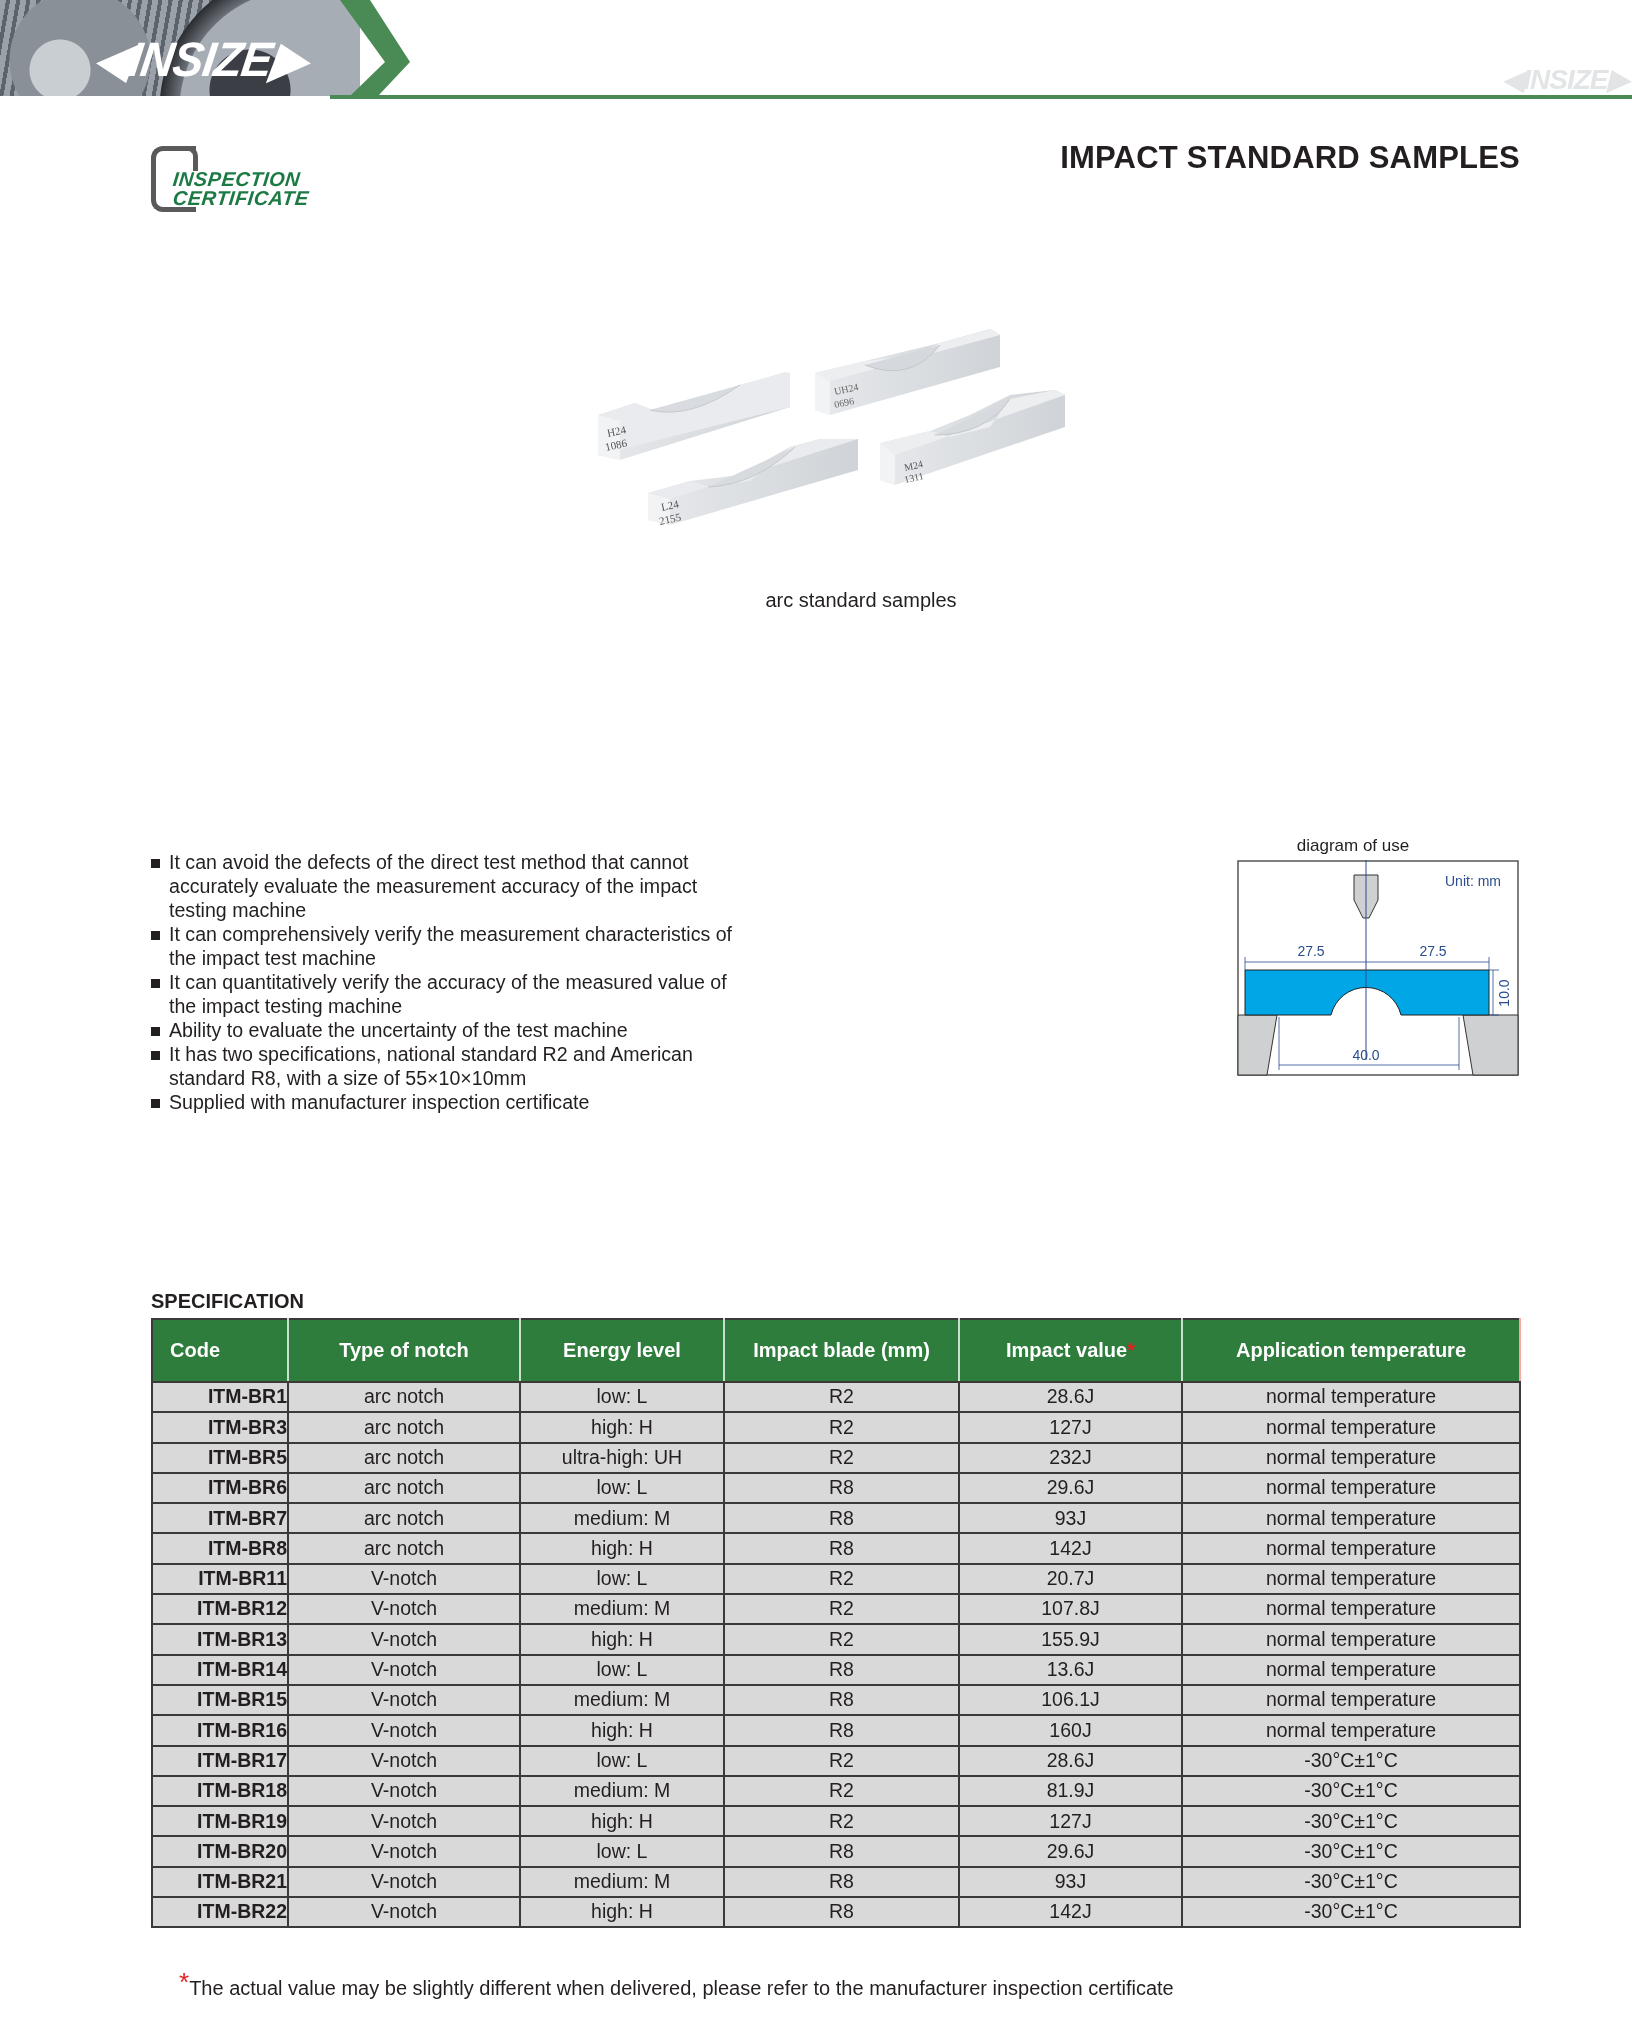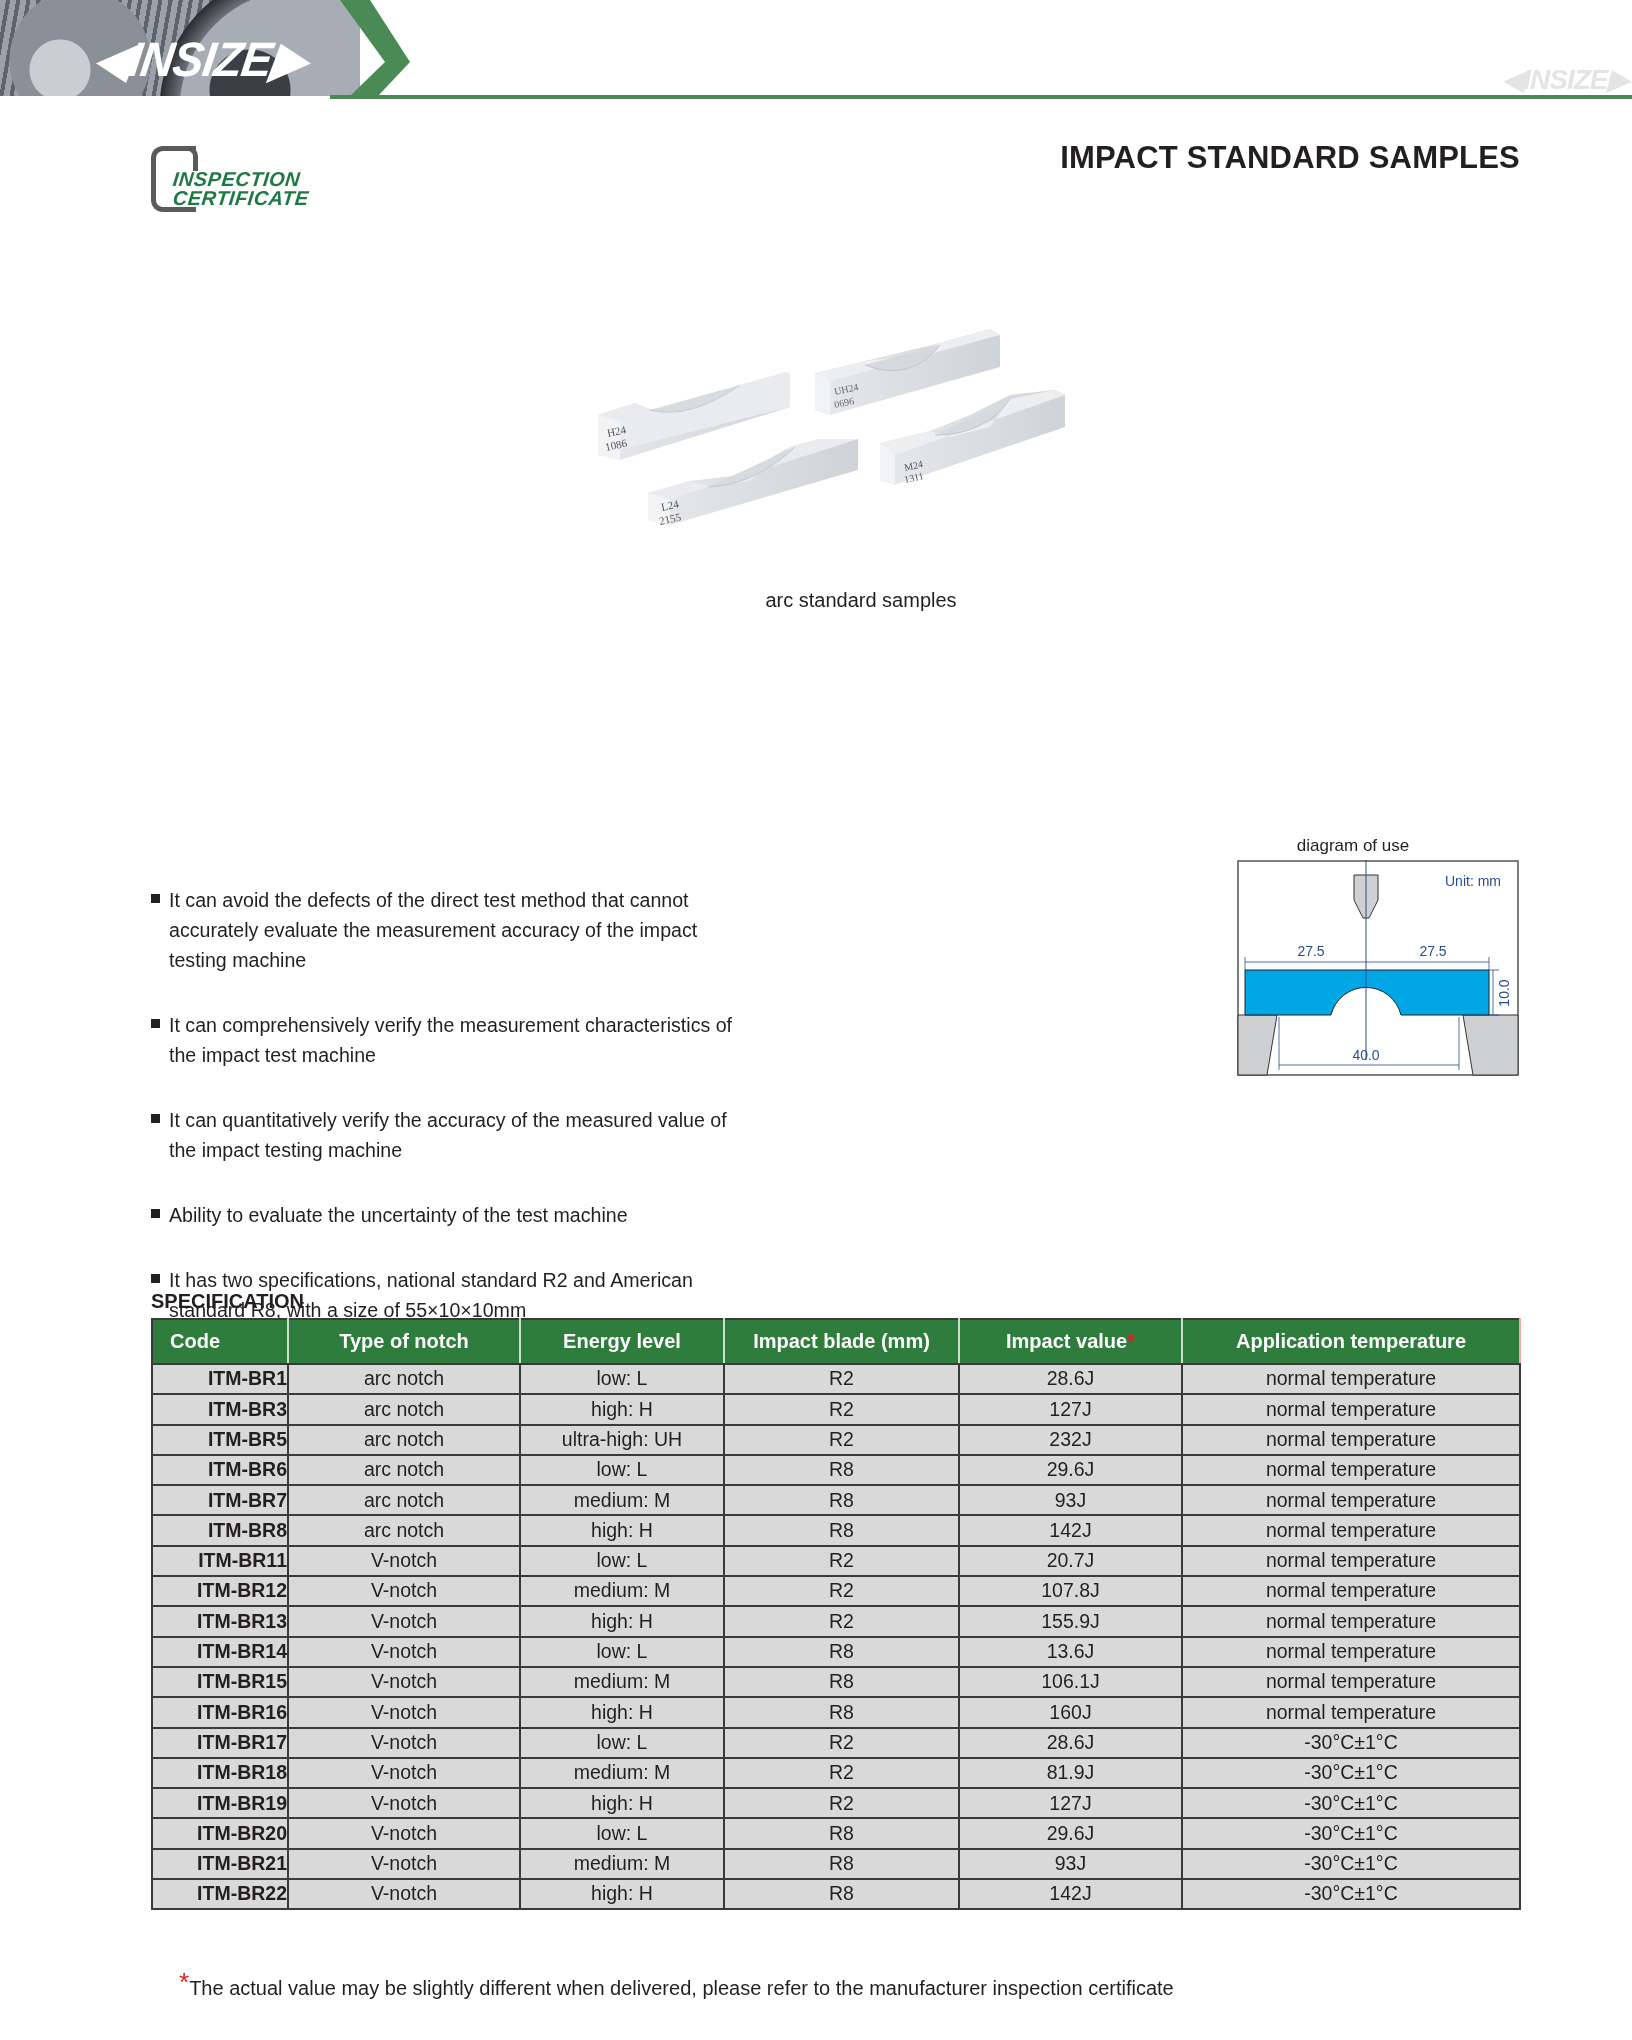--- a/index.html
+++ b/index.html
@@ -39,34 +39,34 @@
   #page-title { position: absolute; right: 112px; top: 140px; font-weight: bold; font-size: 31px;
     color: #231f20; letter-spacing: 0.2px; }
 
   
   #photo { position: absolute; left: 590px; top: 315px; width: 480px; height: 240px; }
   #photo-caption { position: absolute; left: 0; width: 1632px; top: 589px; text-align: center;
     font-size: 20px; color: #231f20; padding-left: 90px; box-sizing: border-box; }
 
   
   #features { position: absolute; left: 151px; top: 850px; width: 600px; margin: 0; padding: 0; list-style: none; }
-  #features li { position: relative; padding-left: 18px; font-size: 19.6px; line-height: 30px; color: #231f20; margin-top: 35px; }
+  #features li { position: relative; padding-left: 18px; font-size: 19.6px; line-height: 24px; color: #231f20; }
   #features li .bullet { position: absolute; left: 0; top: 9px; width: 9px; height: 9px; background: #231f20; }
 
   
   #diagram-title { position: absolute; left: 1212px; width: 282px; top: 836px; text-align: center;
     font-size: 17px; color: #231f20; }
   #diagram { position: absolute; left: 1237px; top: 860px; width: 282px; height: 216px; }
 
   
   #spec-title { position: absolute; left: 151px; top: 1290px; font-weight: bold; font-size: 20px; color: #231f20; }
   #spec-table { position: absolute; left: 151px; top: 1318px; width: 1368px; border-collapse: collapse;
     table-layout: fixed; }
   #spec-table th { background: #2e7d3c; color: #ffffff; font-weight: bold; font-size: 20px; height: 29px;
-    padding: 7px; border-left: 2px solid #c9e0cc; border-right: 2px solid #c9e0cc; border-bottom: 2px solid #3a3a3a;
+    padding: 16px; border-left: 2px solid #c9e0cc; border-right: 2px solid #c9e0cc; border-bottom: 2px solid #3a3a3a;
     border-top: 2px solid #3a3a3a; text-align: center; }
   #spec-table th:first-child { text-align: left; padding-left: 17px; border-left: 2px solid #3a3a3a; }
   #spec-table th:last-child { border-right: 2px solid #fca5a5; }
   #spec-table th .star { color: #e02020; }
   #spec-table td { background: #d9d9da; font-size: 19.5px; height: 28.3px; padding: 0; text-align: center;
     border: 2px solid #3a3a3a; color: #231f20; line-height: 1; }
   #spec-table td.code { text-align: right; padding-left: 17px; font-weight: bold; }
 
   #footnote { position: absolute; left: 151px; top: 1967px; font-size: 20px; color: #231f20; margin-left: 28px; }
   #footnote .star { color: #e02020; font-size: 26px; vertical-align: 4px; }

